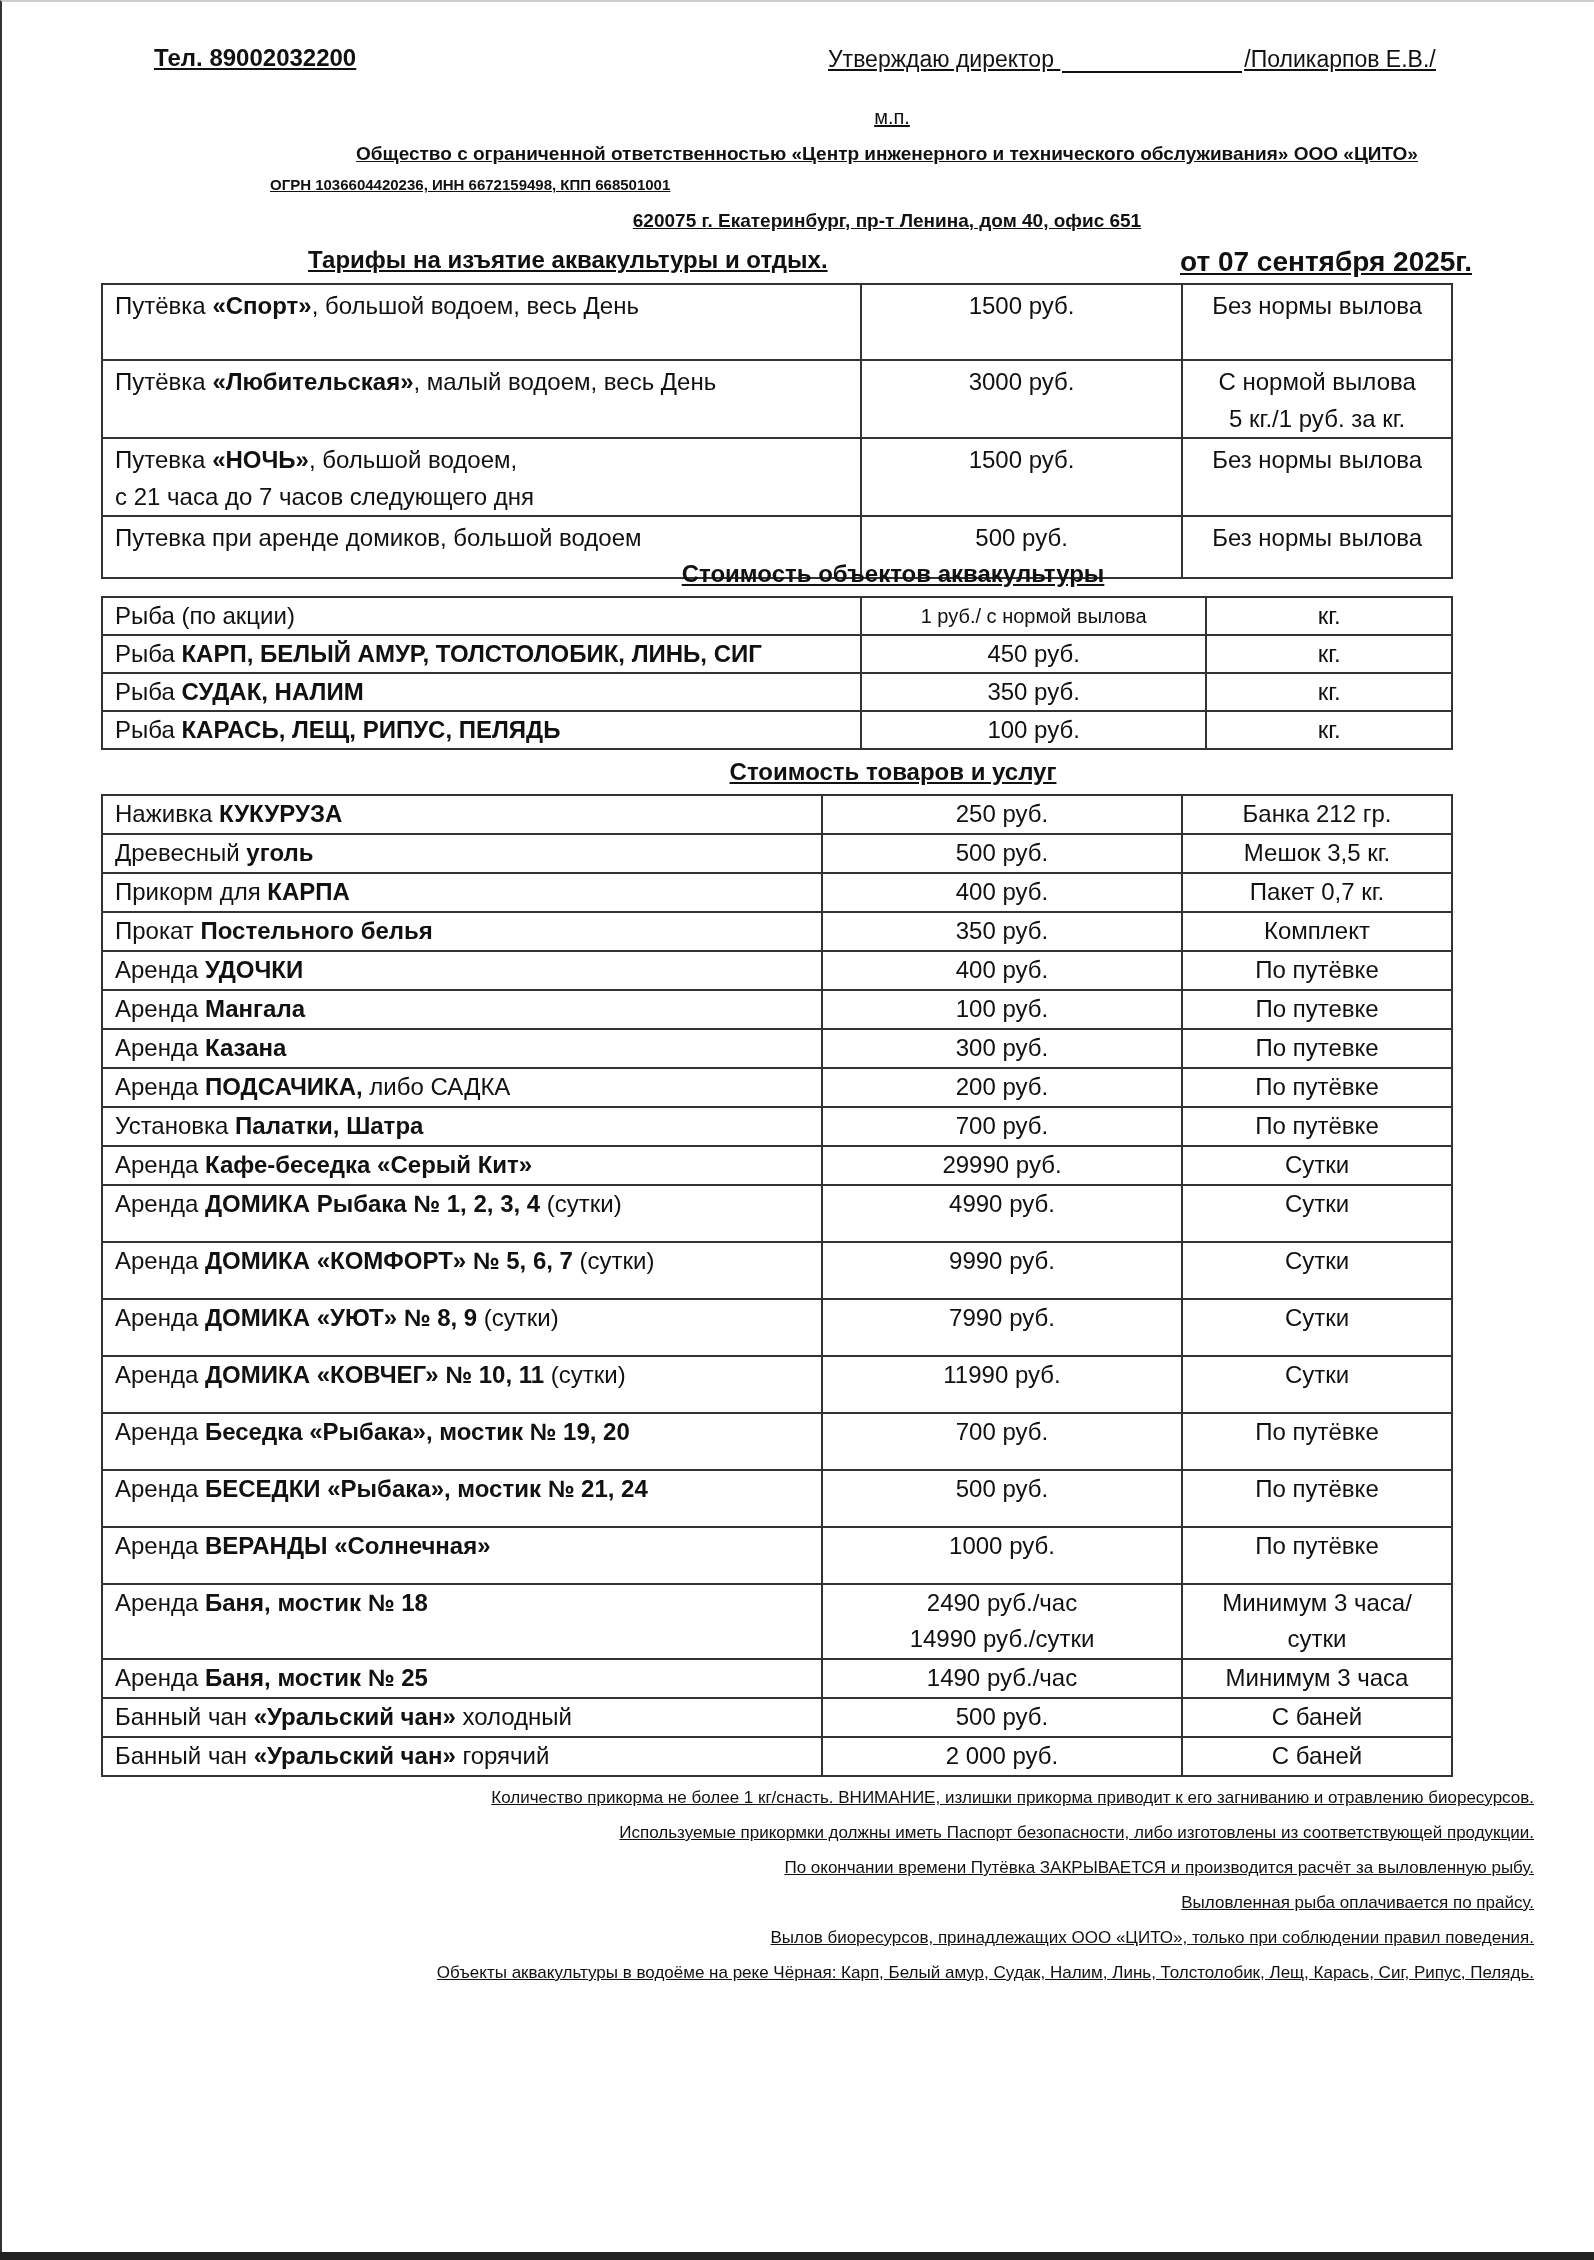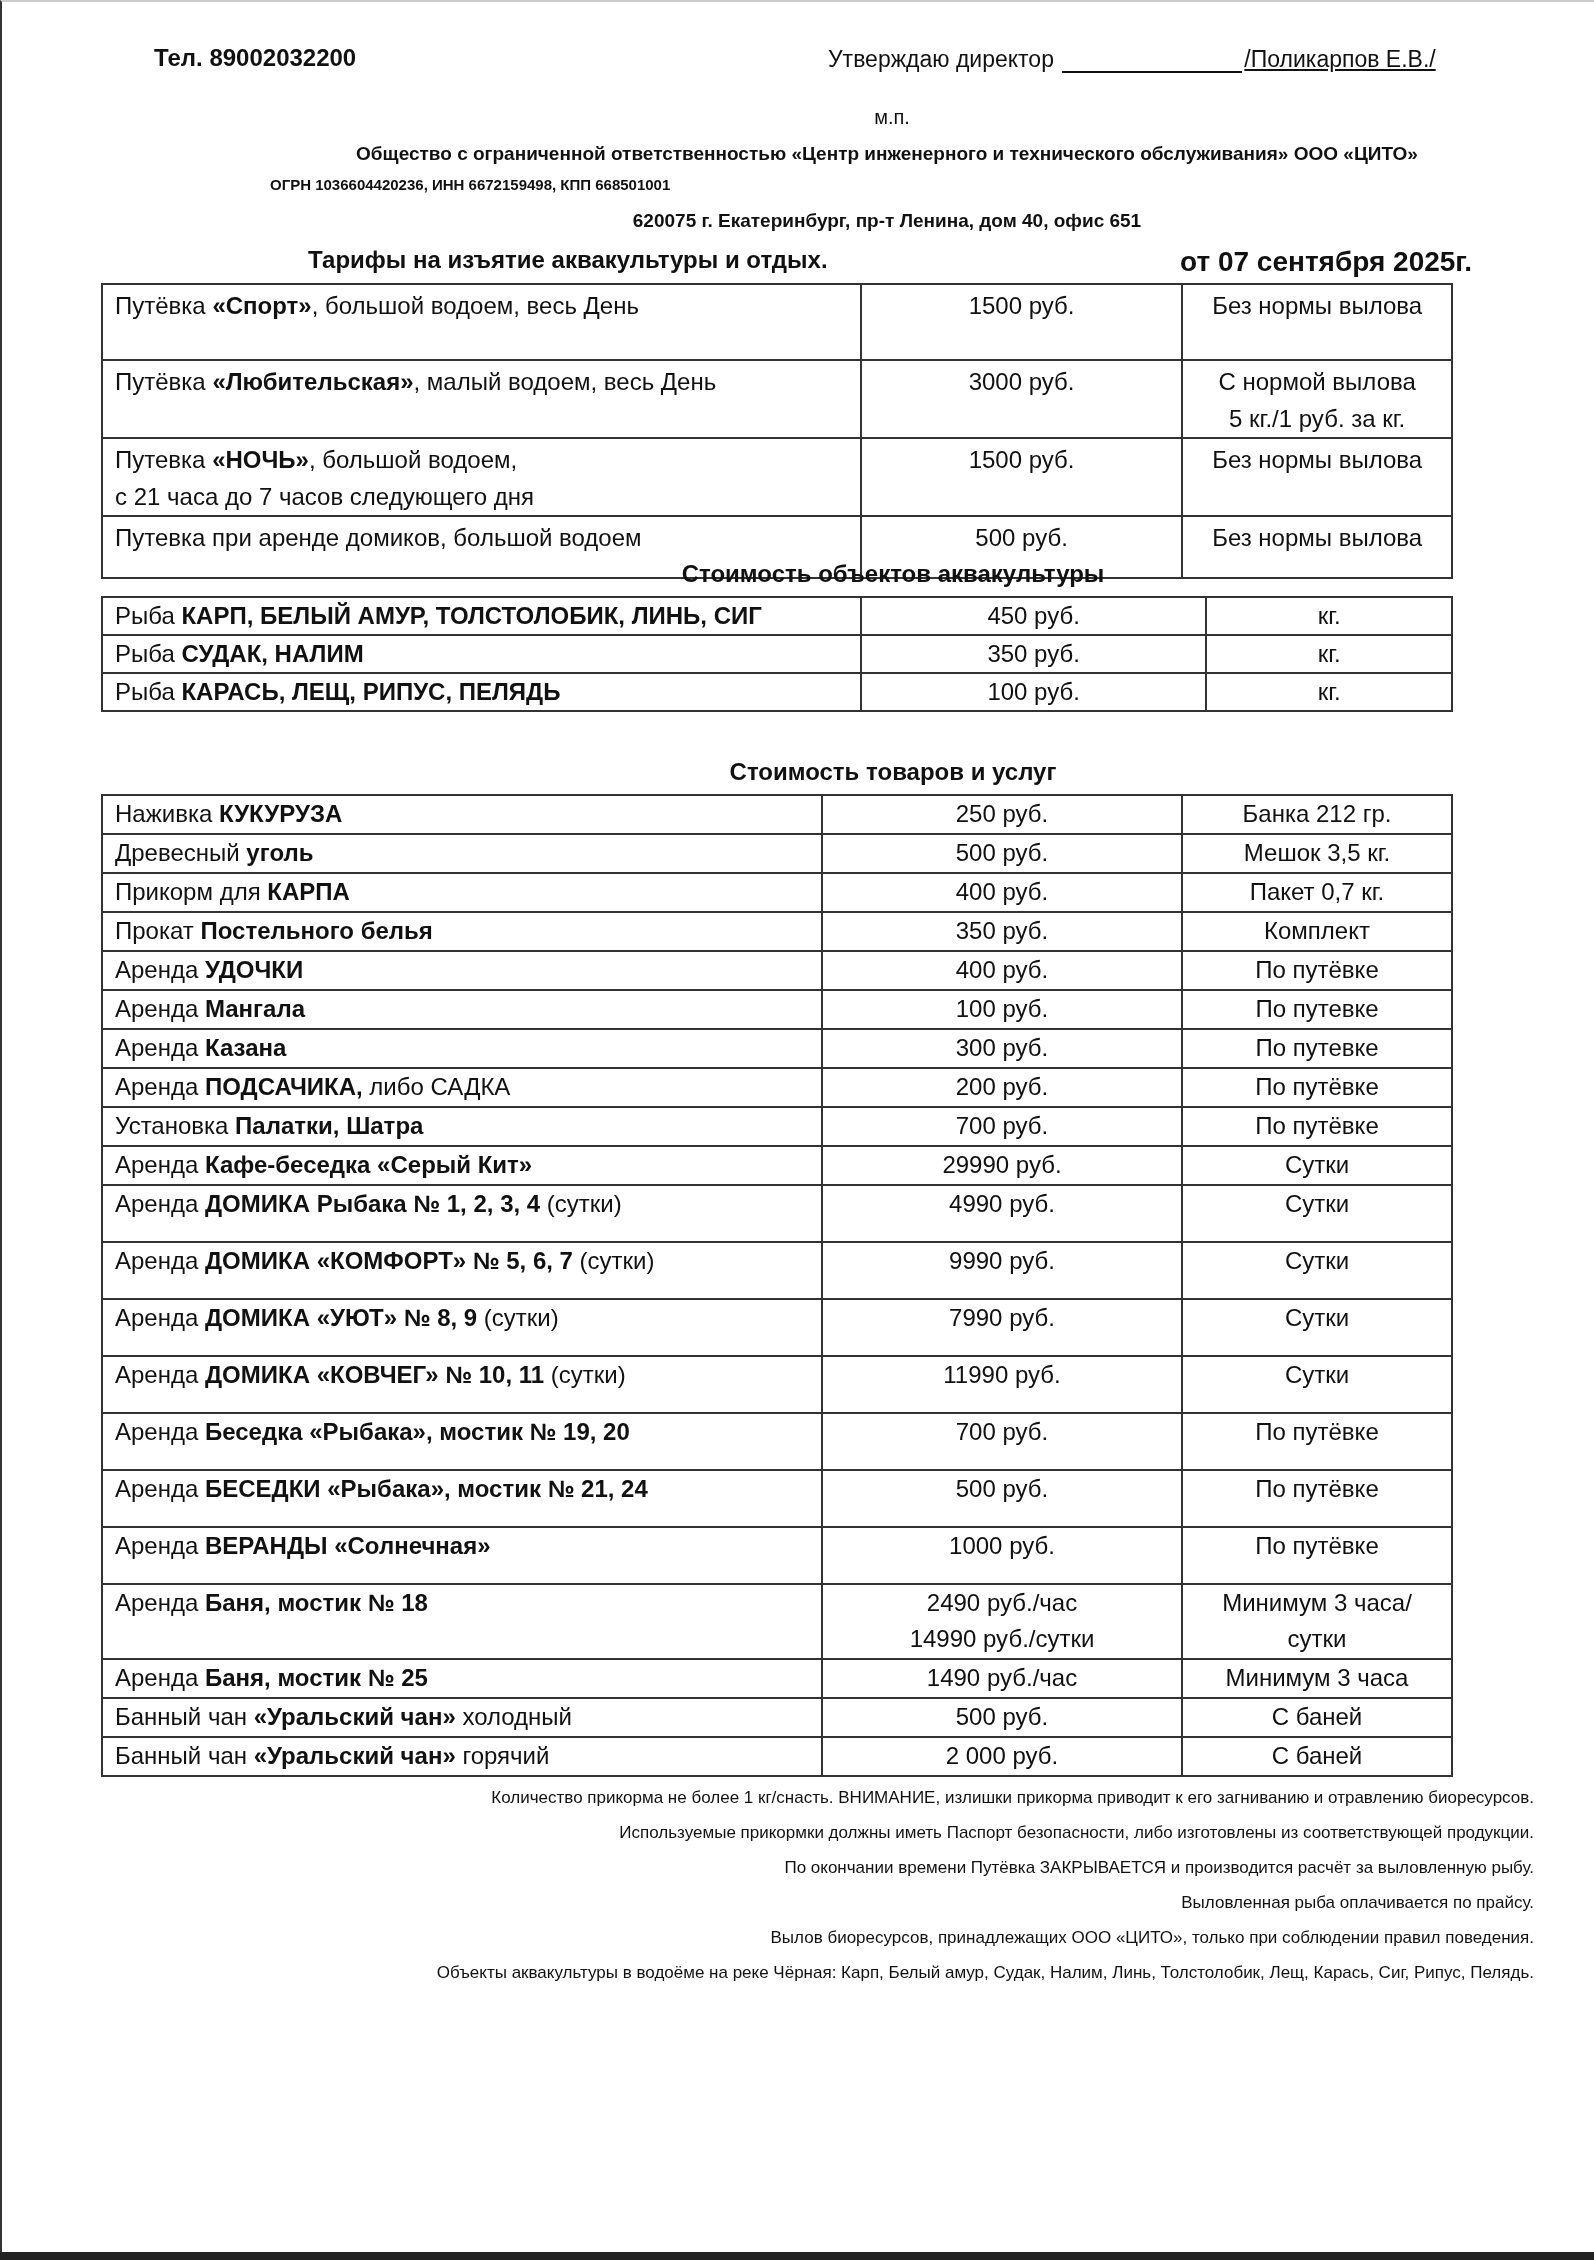--- a/index.html
+++ b/index.html
@@ -1,19 +1,19 @@
 <!DOCTYPE html>
 <html><head>
 <meta charset="utf-8">
 <style>
   html,body{margin:0;padding:0;background:#fff;}
   body{width:1594px;height:2260px;position:relative;overflow:hidden;font-family:"Liberation Sans",sans-serif;color:#111;}
   .page{position:absolute;left:0;top:0;width:1592px;height:2252px;border-left:2px solid #333;border-top:2px solid #ccc;border-right:1px solid #555;}
   .bottombar{position:absolute;left:0;bottom:0;width:1594px;height:8px;background:#222;}
-  .abs{position:absolute;}
+  .abs{position:absolute;text-decoration:underline;}
   .b{font-weight:bold;}
   .hdr-phone{left:152px;top:42px;font-size:24px;font-weight:bold;}
   .hdr-approve{left:826px;top:44px;font-size:23px;}
   .sigline{display:inline-block;width:180px;border-bottom:2px solid #111;height:22px;vertical-align:bottom;margin:0 2px;}
   .u{text-decoration:underline;}
   .mp{left:0;width:1780px;top:104px;font-size:20px;text-align:center;}
   .org{left:260px;width:1250px;top:141px;font-size:19px;font-weight:bold;text-align:center;}
   .ogrn{left:268px;width:1250px;top:174px;font-size:15px;font-weight:bold;text-align:left;}
   .addr{left:260px;width:1250px;top:208px;font-size:19px;font-weight:bold;text-align:center;}
   .title{left:306px;top:244px;font-size:24px;font-weight:bold;}
@@ -81,20 +81,25 @@
 
   <div class="abs sec" style="top:558px;">Стоимость объектов аквакультуры</div>
   <table class="t2">
     <colgroup>
         <col style="width:760px">
         <col style="width:346px">
         <col style="width:246px">
       </colgroup>
     <tbody id="aqua-body">
         <tr>
+          <td><span>Рыба (по акции)</span><span class="b"></span></td>
+          <td class="mid small">1 руб./ с нормой вылова</td>
+          <td class="mid">кг.</td>
+        </tr>
+        <tr>
           <td><span>Рыба </span><span class="b">КАРП, БЕЛЫЙ АМУР, ТОЛСТОЛОБИК, ЛИНЬ, СИГ</span></td>
           <td class="mid">450 руб.</td>
           <td class="mid">кг.</td>
         </tr>
         <tr>
           <td><span>Рыба </span><span class="b">СУДАК, НАЛИМ</span></td>
           <td class="mid">350 руб.</td>
           <td class="mid">кг.</td>
         </tr>
         <tr>

